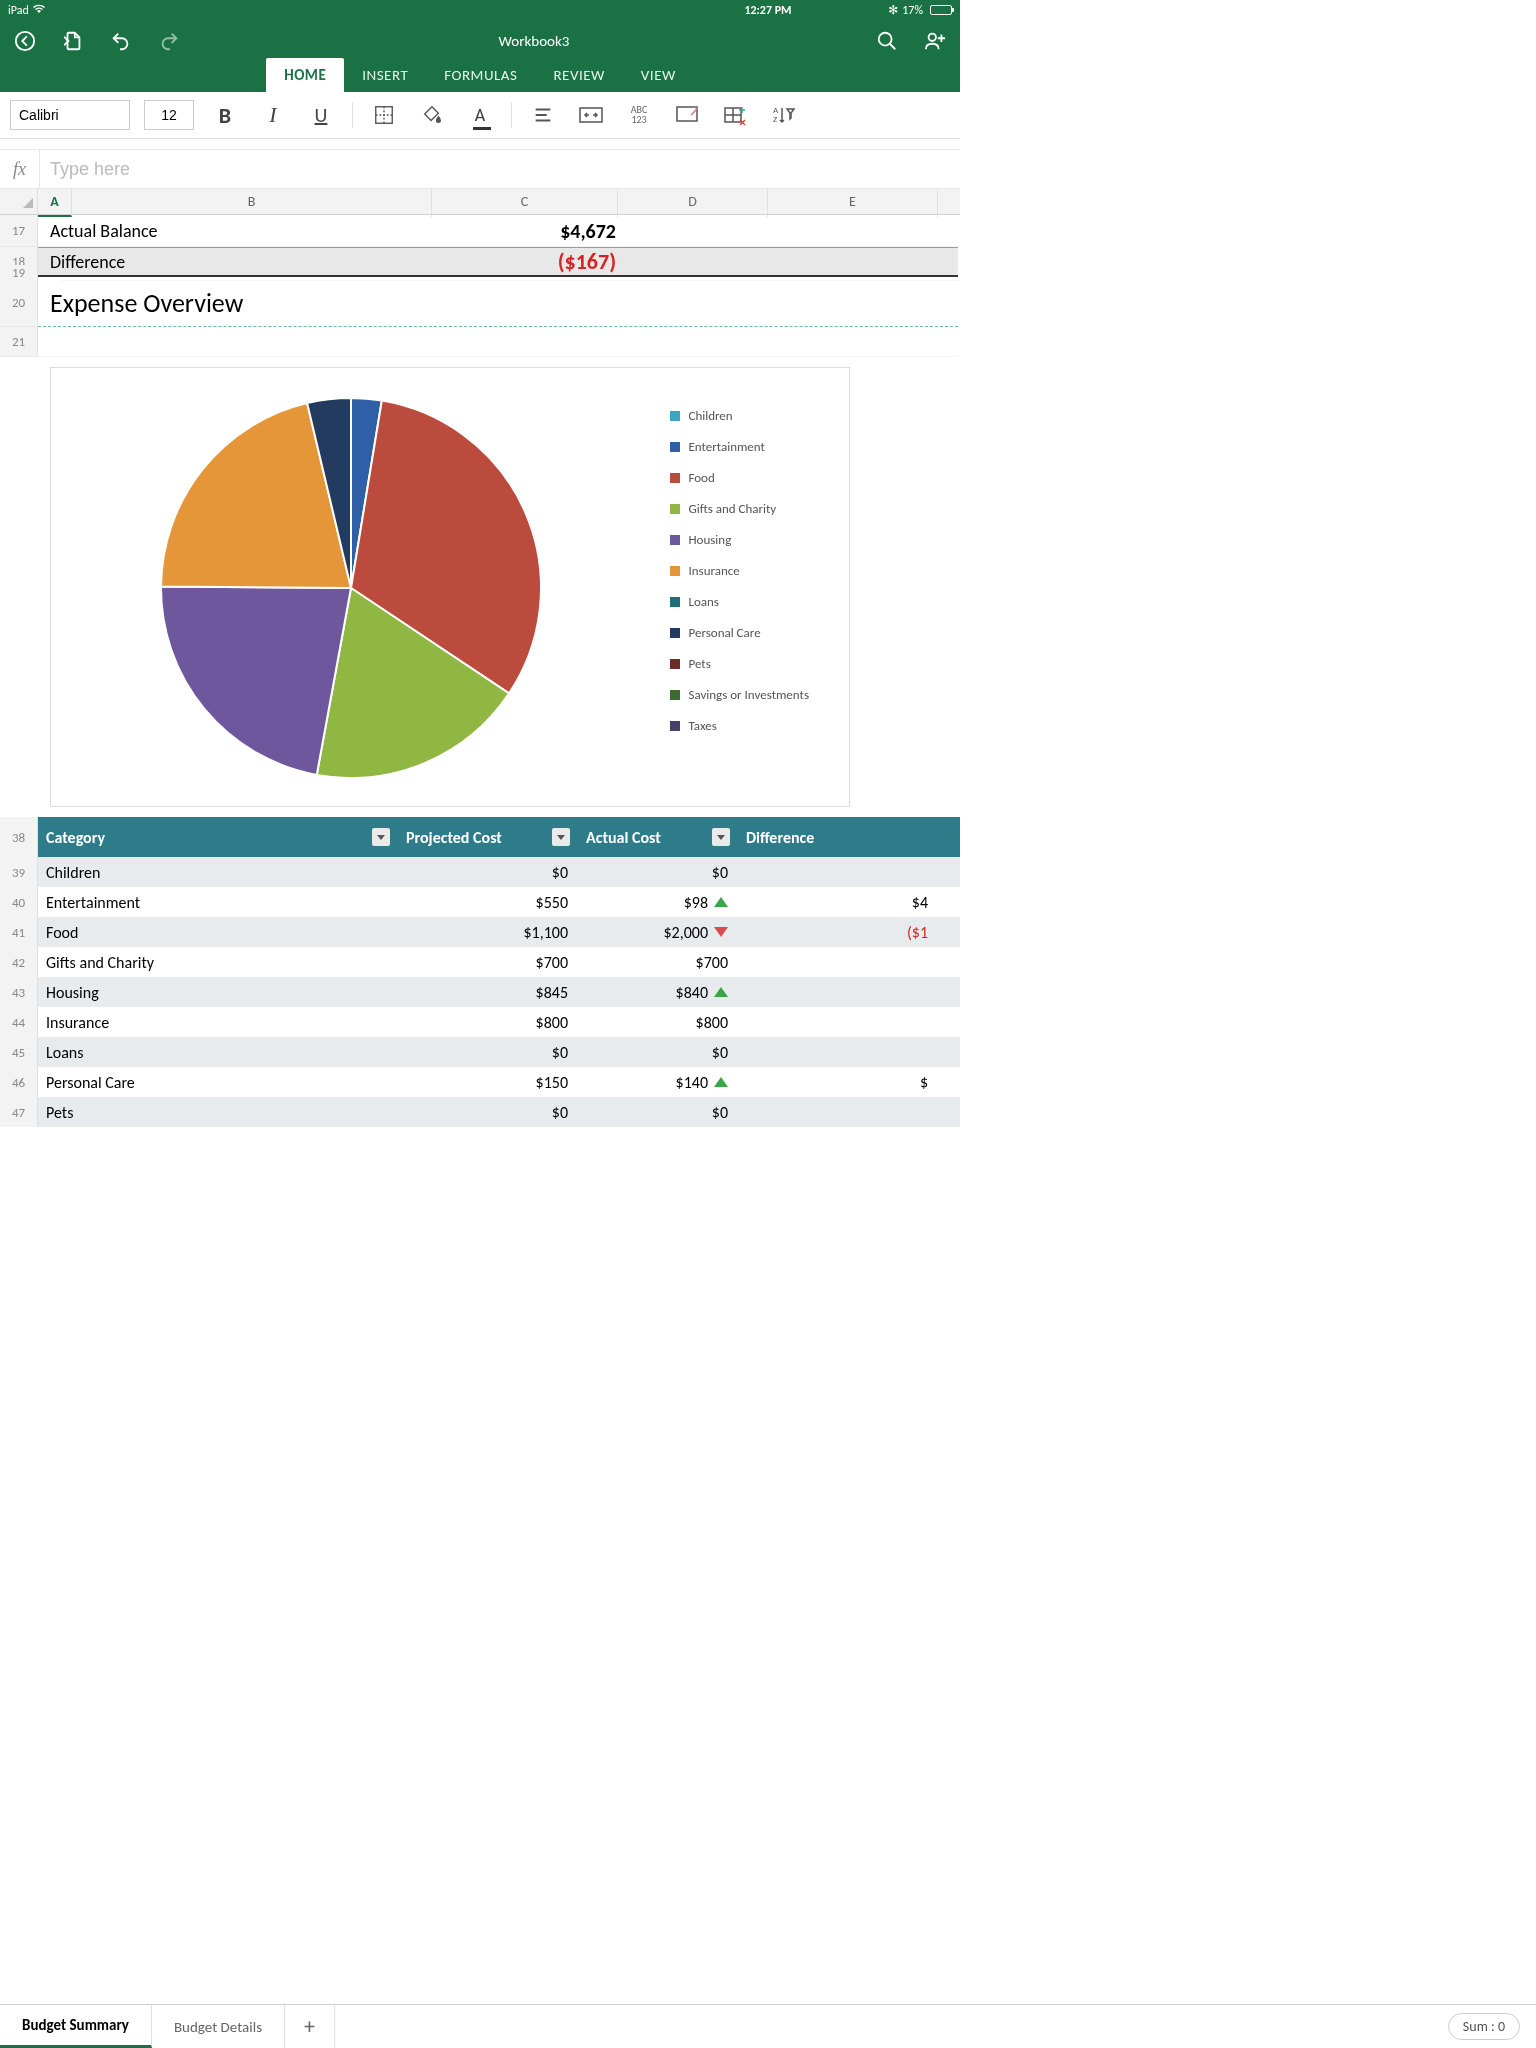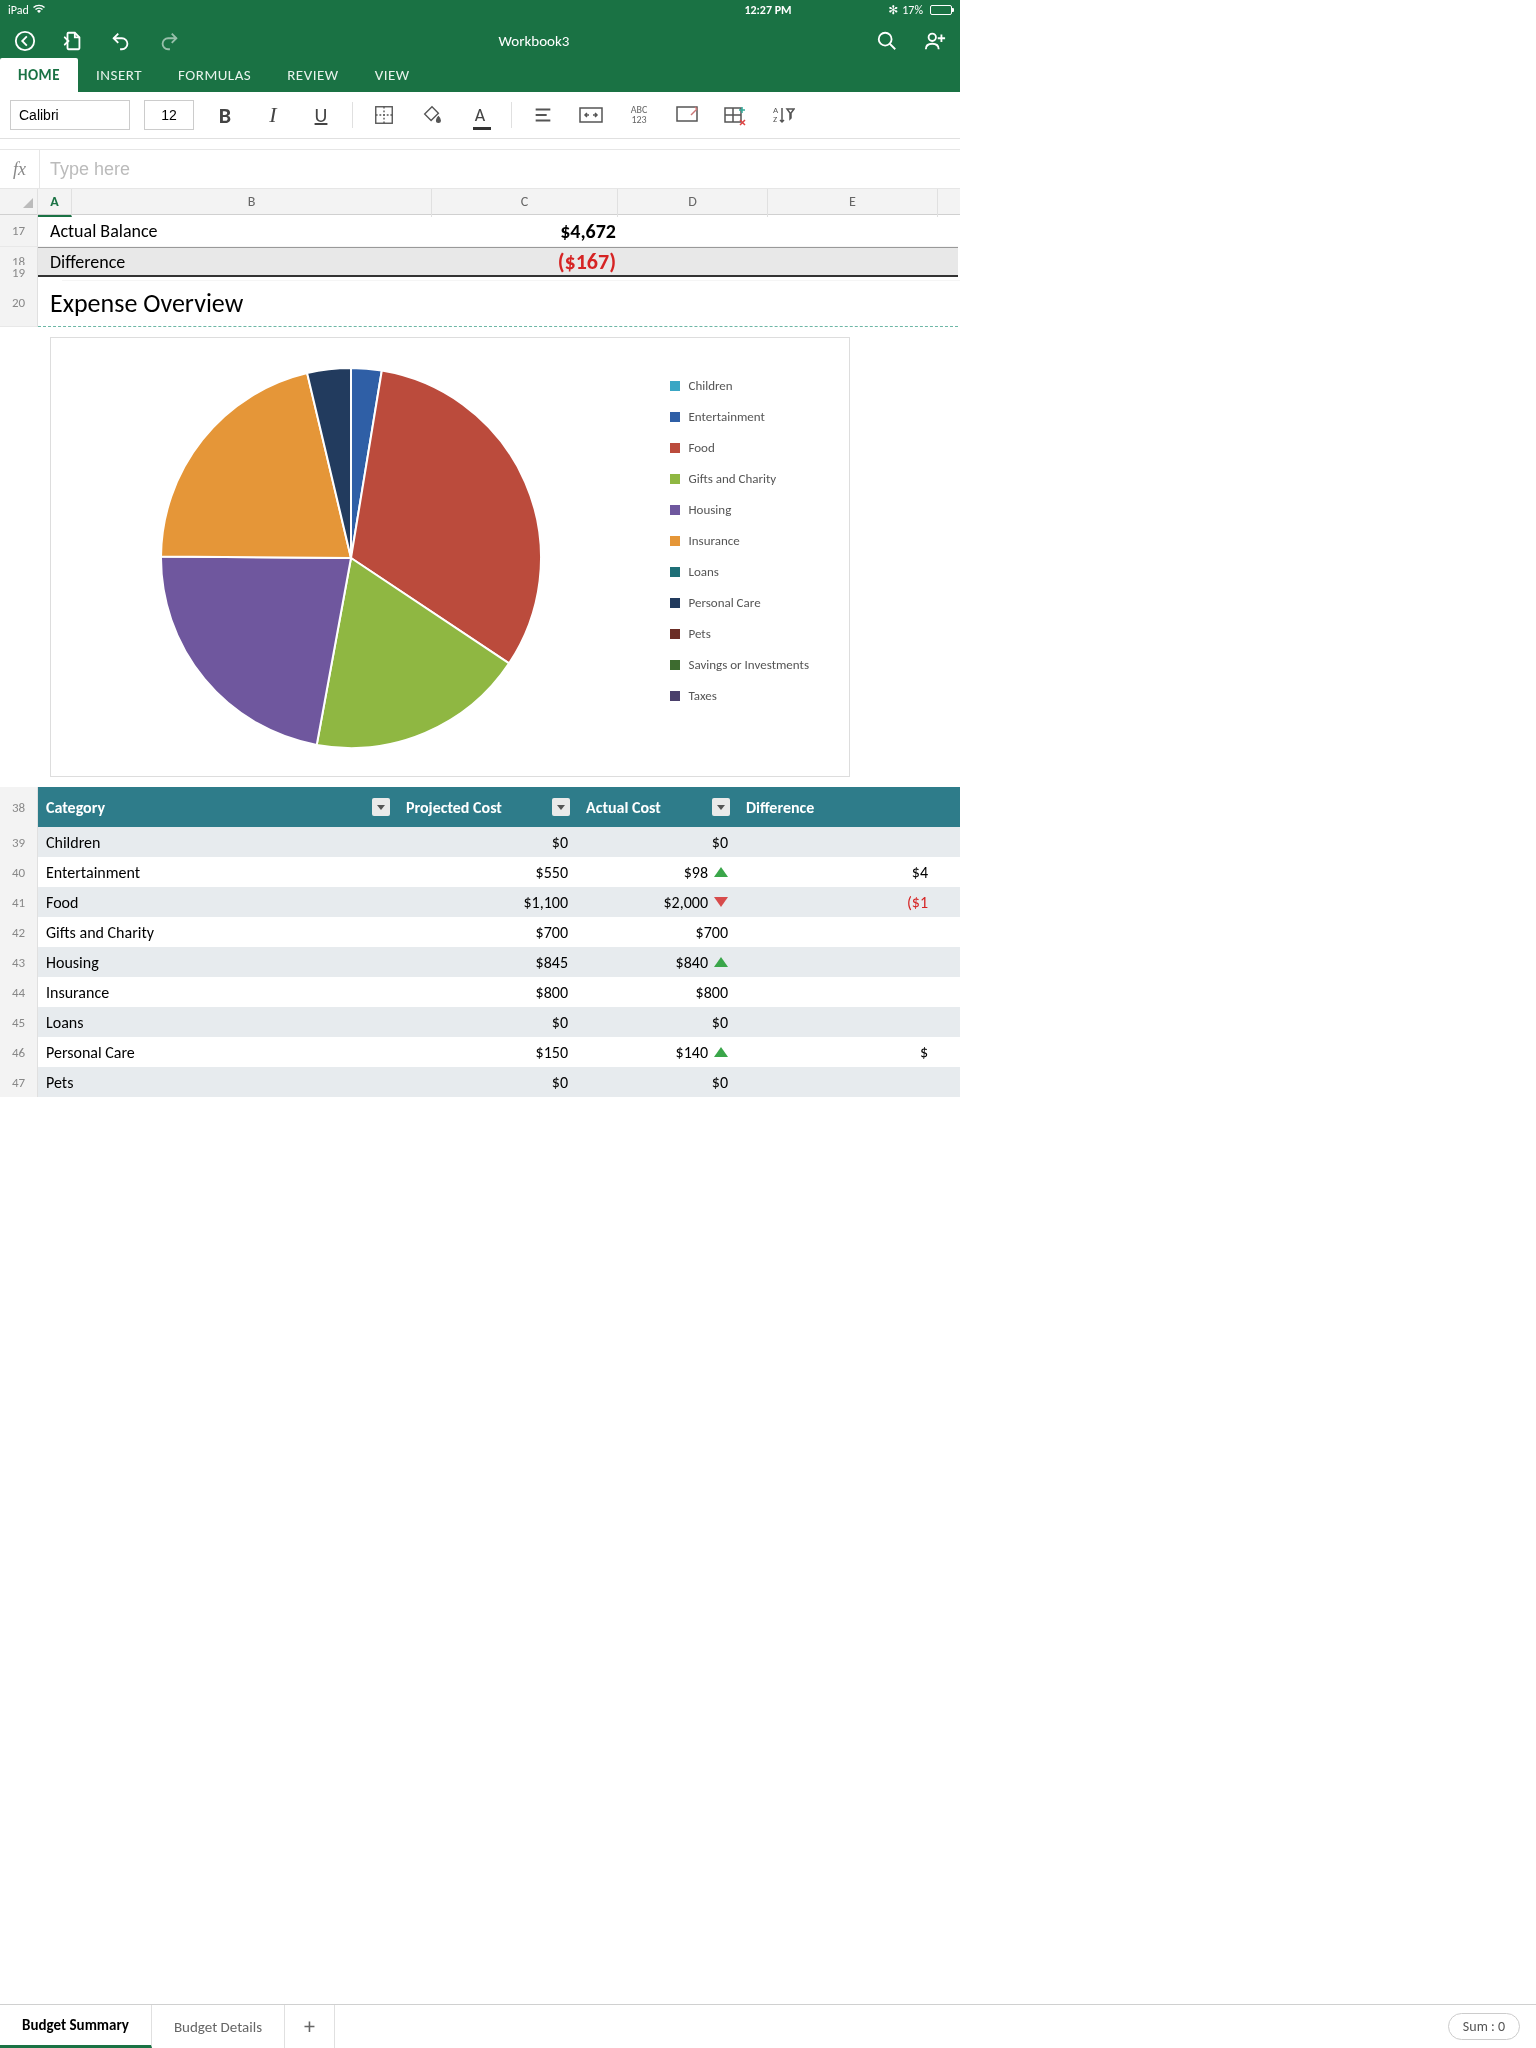--- a/index.html
+++ b/index.html
@@ -12,21 +12,21 @@
   .battery { width: 22px; height: 10px; border: 1px solid #fff; border-radius: 2px; position: relative; margin-left: 3px; }
   .battery::after { content: ""; position: absolute; right: -3px; top: 2px; width: 2px; height: 4px; background: #fff; border-radius: 0 1px 1px 0; }
   .battery .fill { width: 17%; height: 100%; background: #fff; }
   
   
   .appbar { background: #1a7244; color: #fff; padding-bottom: 0; }
   .appbar-row1 { display: flex; align-items: center; justify-content: space-between; padding: 6px 10px 2px; }
   .appbar-row1 .title { text-align: center; font-size: 15px; margin-left: 12px; }
   .appbar-row1 .iconbtn { width: 30px; height: 30px; display: inline-flex; align-items: center; justify-content: center; }
   .appbar-row1 .group { display: flex; align-items: center; gap: 18px; }
-  .apptabs { display: flex; }
+  .apptabs { display: flex; justify-content: center; }
   .apptab { padding: 8px 18px; font-size: 15px; color: #e8f3ec; letter-spacing: .5px; }
   .apptab.active { background: #fff; color: #1a7244; font-weight: 600; border-radius: 2px 2px 0 0; }
   
   
   .ribbon { background: #fff; border-bottom: 1px solid #e0e0e0; padding: 8px 10px; display: flex; align-items: center; gap: 14px; }
   .font-family-input { width: 120px; height: 30px; border: 1px solid #ccc; padding: 10px 8px; font-size: 14px; }
   .font-size-input { width: 50px; height: 30px; border: 1px solid #ccc; padding: 0 6px; font-size: 14px; text-align: center; }
   .ribbon-btn { width: 34px; height: 30px; display: inline-flex; align-items: center; justify-content: center; color: #444; font-size: 18px; }
   .ribbon-sep { width: 1px; height: 26px; background: #e0e0e0; }
   .ribbon .abc123 { font-size: 10px; line-height: 1; text-align: center; color: #666; }
@@ -278,20 +278,24 @@
   <div class="grid-row r19">
       <div class="row-head">19</div>
       <div class="content"></div>
     </div>
   <div class="grid-row r20">
     <div class="row-head">20</div>
     <div class="content">
         <span class="section-title">Expense Overview</span>
       </div>
   </div>
+  <div class="grid-row rdef">
+      <div class="row-head">21</div>
+      <div class="content"></div>
+    </div>
 </div>
 
 <div class="chart-wrap">
   <svg class="pie" id="pie-svg" width="400" height="400" viewBox="-200 -200 400 400">
       <path d="M0 0 L1.1634144591899855e-14 -190 A190 190 0 0 1 30.829972966376076 -187.48203318422946 Z" fill="#2f5fa6" stroke="#fff" stroke-width="2"></path>
       <path d="M0 0 L30.829972966376076 -187.48203318422946 A190 190 0 0 1 158.09981635355928 105.3776450153012 Z" fill="#bb4b3c" stroke="#fff" stroke-width="2"></path>
       <path d="M0 0 L158.09981635355928 105.3776450153012 A190 190 0 0 1 -34.25443433538626 186.88668686763836 Z" fill="#8fb742" stroke="#fff" stroke-width="2"></path>
       <path d="M0 0 L-34.25443433538626 186.88668686763836 A190 190 0 0 1 -189.99467913260955 -1.4219357568955098 Z" fill="#6f579e" stroke="#fff" stroke-width="2"></path>
       <path d="M0 0 L-189.99467913260955 -1.4219357568955098 A190 190 0 0 1 -43.83979074983849 -184.87312608113265 Z" fill="#e59638" stroke="#fff" stroke-width="2"></path>
       <path d="M0 0 L-43.83979074983849 -184.87312608113265 A190 190 0 0 1 -3.490243377569956e-14 -190 Z" fill="#223b5e" stroke="#fff" stroke-width="2"></path>

